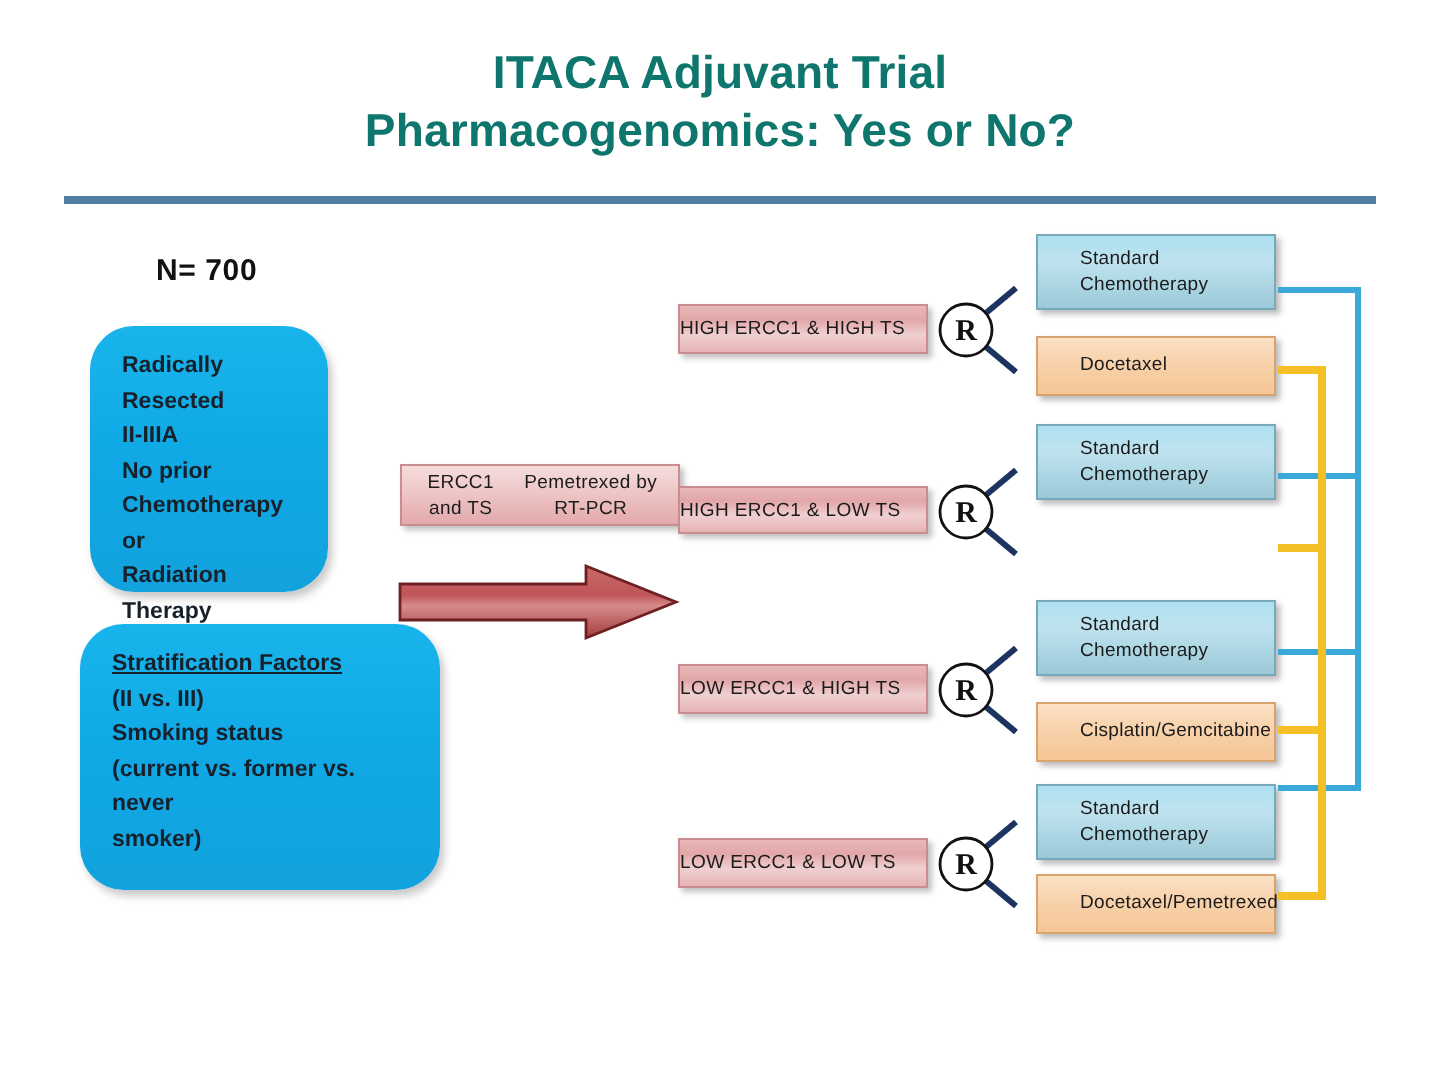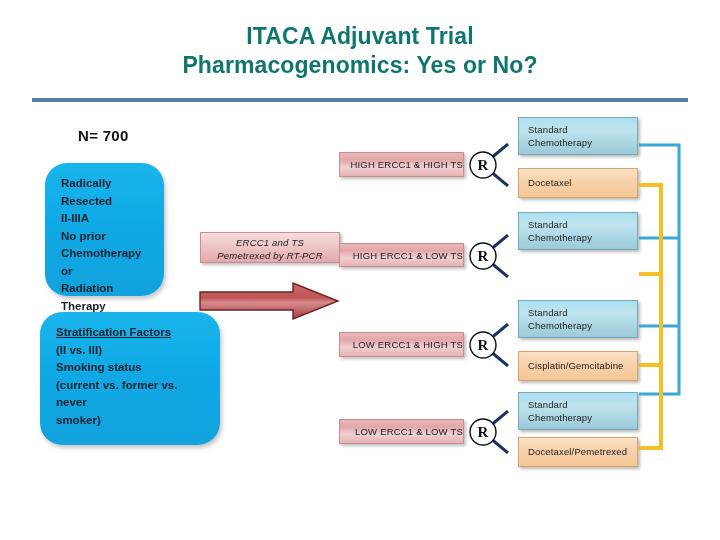--- a/index.html
+++ b/index.html
@@ -81,30 +81,29 @@
   
   .rose-box {
     position: absolute;
     border: 1px solid #c98d90;
     box-sizing: border-box;
     box-shadow: 2px 2px 3px rgba(0,0,0,0.25);
     color: #1b1b1b;
     font-size: 9.5px;
     display: flex;
     align-items: center;
-    justify-content: flex-end;
+    justify-content: flex-start;
     text-align: center;
     letter-spacing: 0.2px;
   }
   .rose-assess {
     background: linear-gradient(180deg,#f5dcdc 0%, #eec5c5 48%, #e3a9ab 100%);
-    flex-direction: column;
+    flex-direction: row;
     line-height: 13px;
     padding: 0 4px;
-    font-style: italic;
   }
   .rose-strat {
     background: linear-gradient(180deg,#e9b9ba 0%, #e2a6a8 30%, #f0cfd0 62%, #e6b3b5 100%);
   }
   #box-assess   { left: 200px; top: 232px; width: 140px; height: 31px; }
   #box-hh       { left: 339px; top: 152px; width: 125px; height: 25px; }
   #box-hl       { left: 339px; top: 243px; width: 125px; height: 24px; }
   #box-lh       { left: 339px; top: 332px; width: 125px; height: 25px; }
   #box-ll       { left: 339px; top: 419px; width: 125px; height: 25px; }
 
@@ -116,21 +115,21 @@
   }
 
   
   .tx-box {
     position: absolute;
     box-sizing: border-box;
     box-shadow: 2px 2px 3px rgba(0,0,0,0.28);
     color: #1b1b1b;
     font-size: 9.5px;
     line-height: 13px;
-    padding: 5px 0 0 9px;
+    padding: 5px 0 0 21px;
     letter-spacing: 0.15px;
   }
   .tx-std {
     background: linear-gradient(180deg,#ace0f0 0%, #bfe3ef 35%, #a8d3e1 75%, #9cc9d8 100%);
     border: 1px solid #78a9bb;
     width: 120px;
     height: 38px;
   }
   .tx-drug {
     background: linear-gradient(180deg,#fbe1c6 0%, #f8d3ad 40%, #f5c696 100%);

